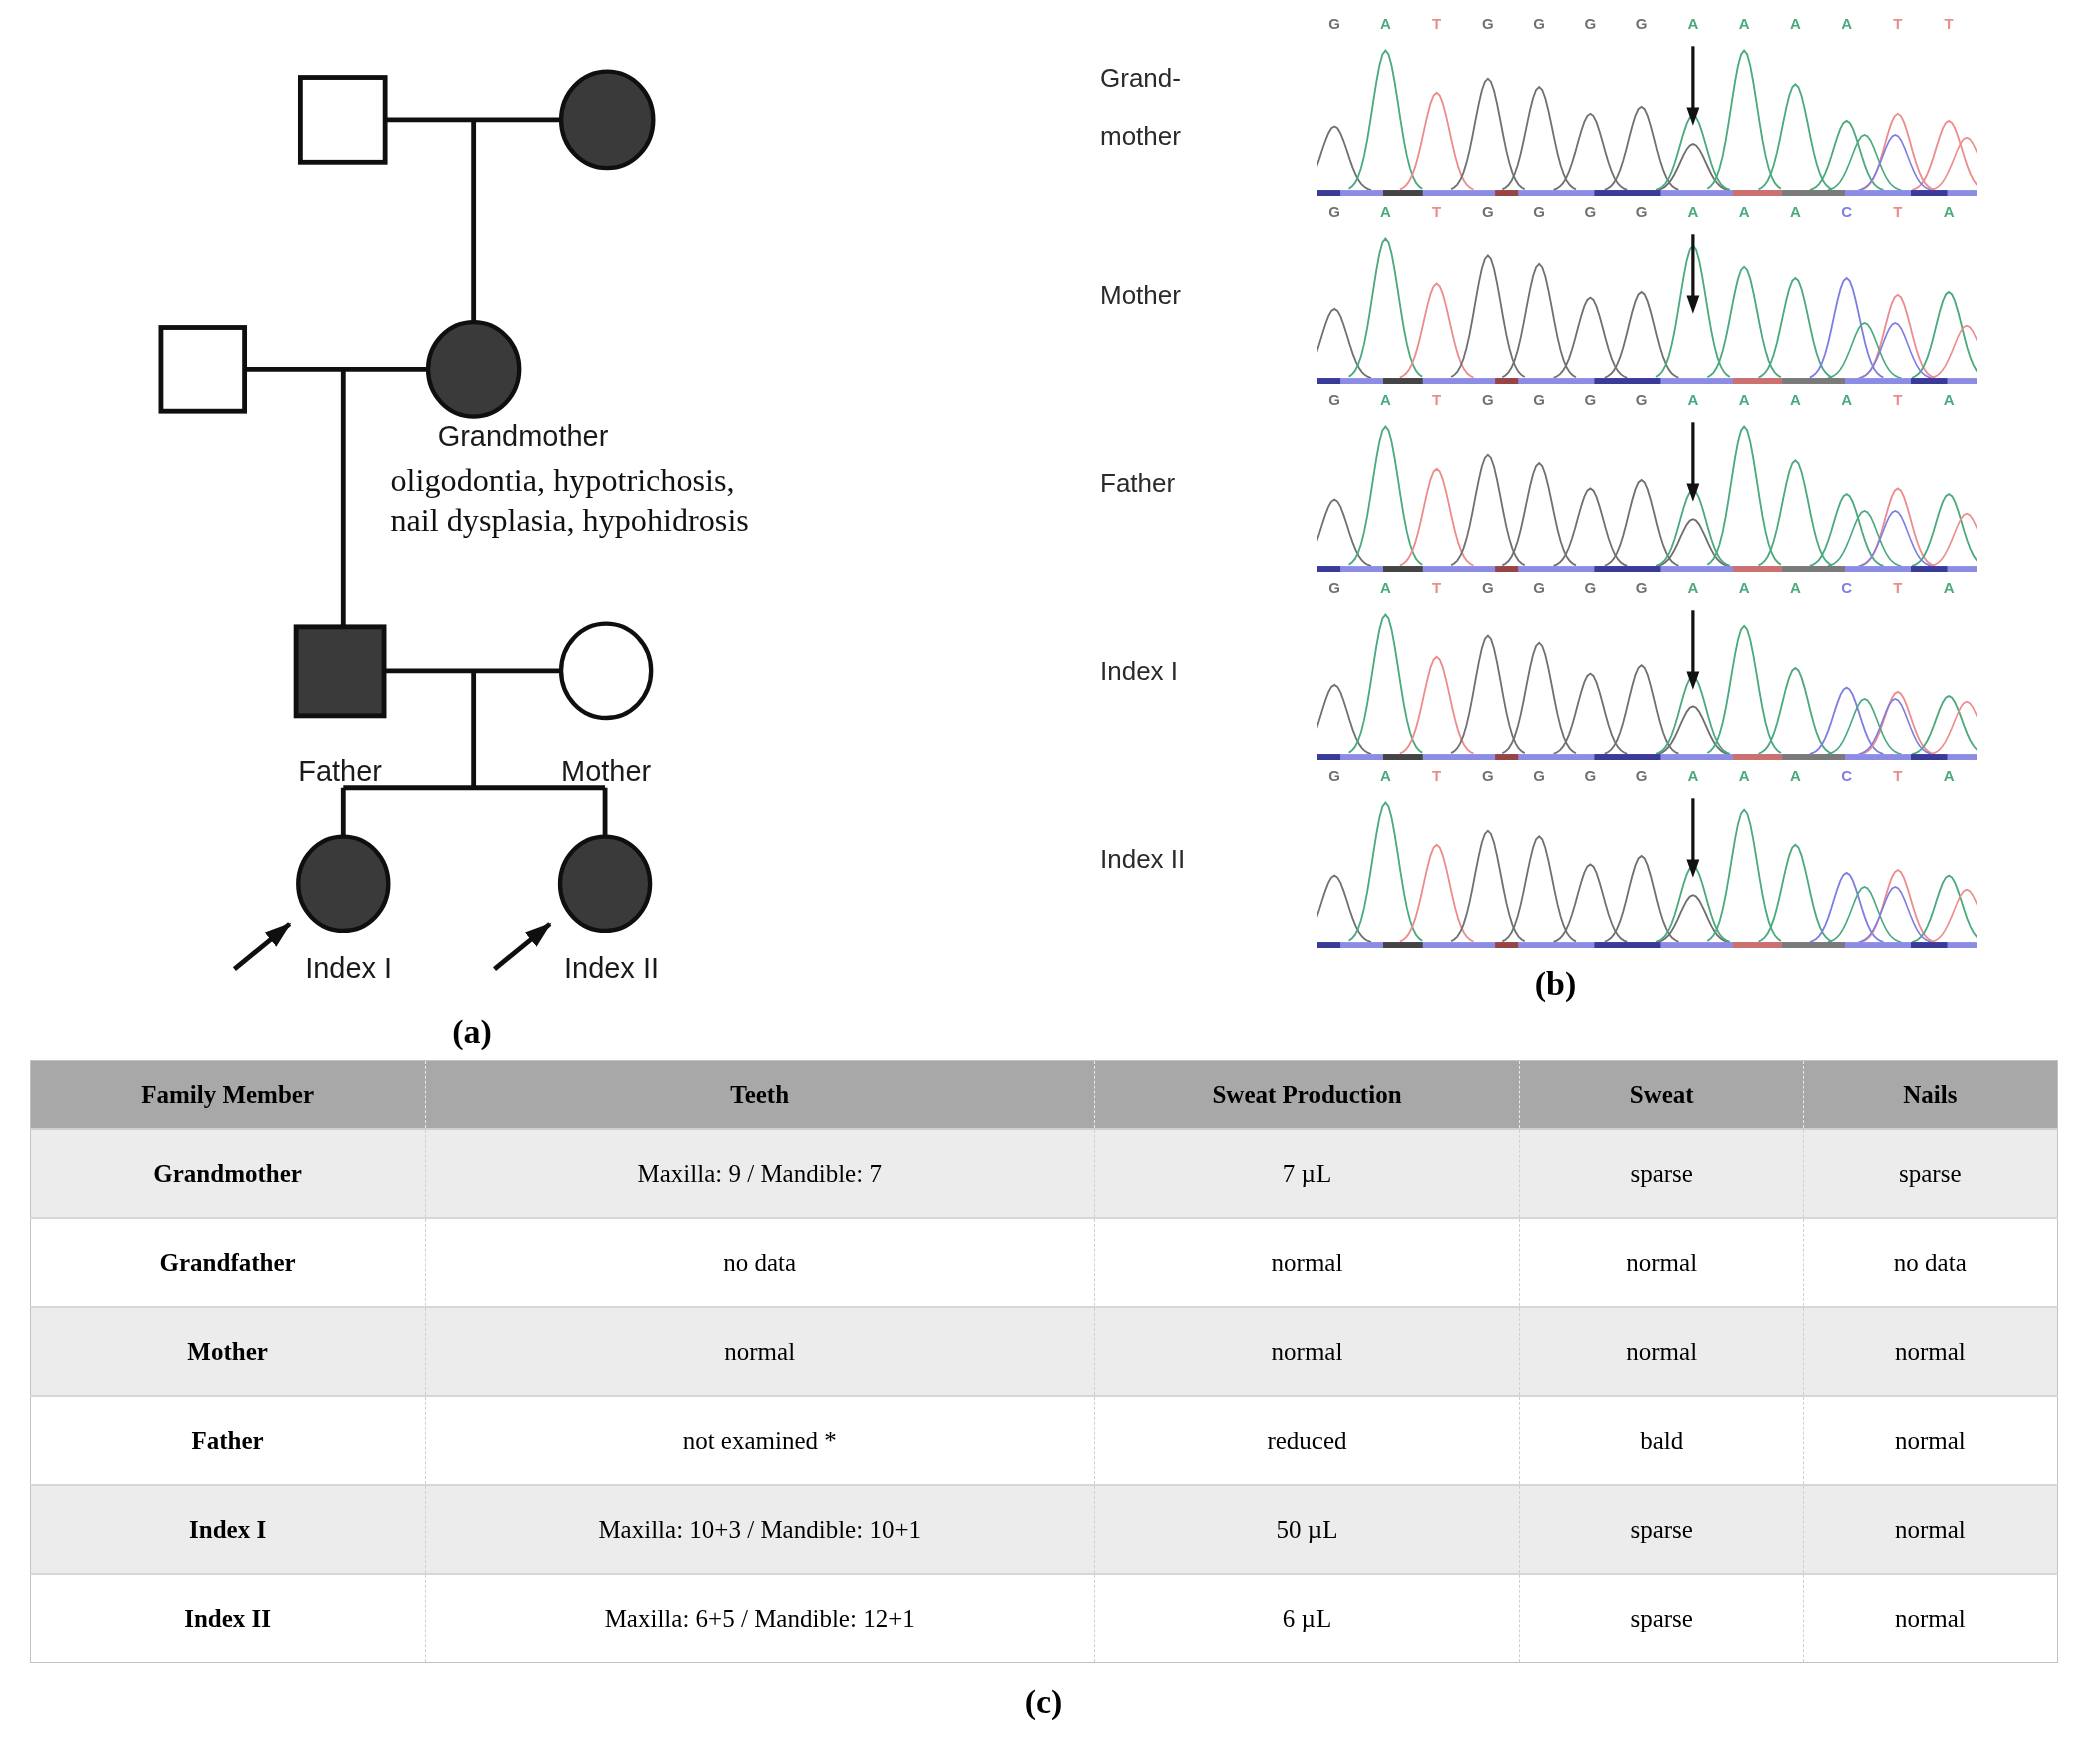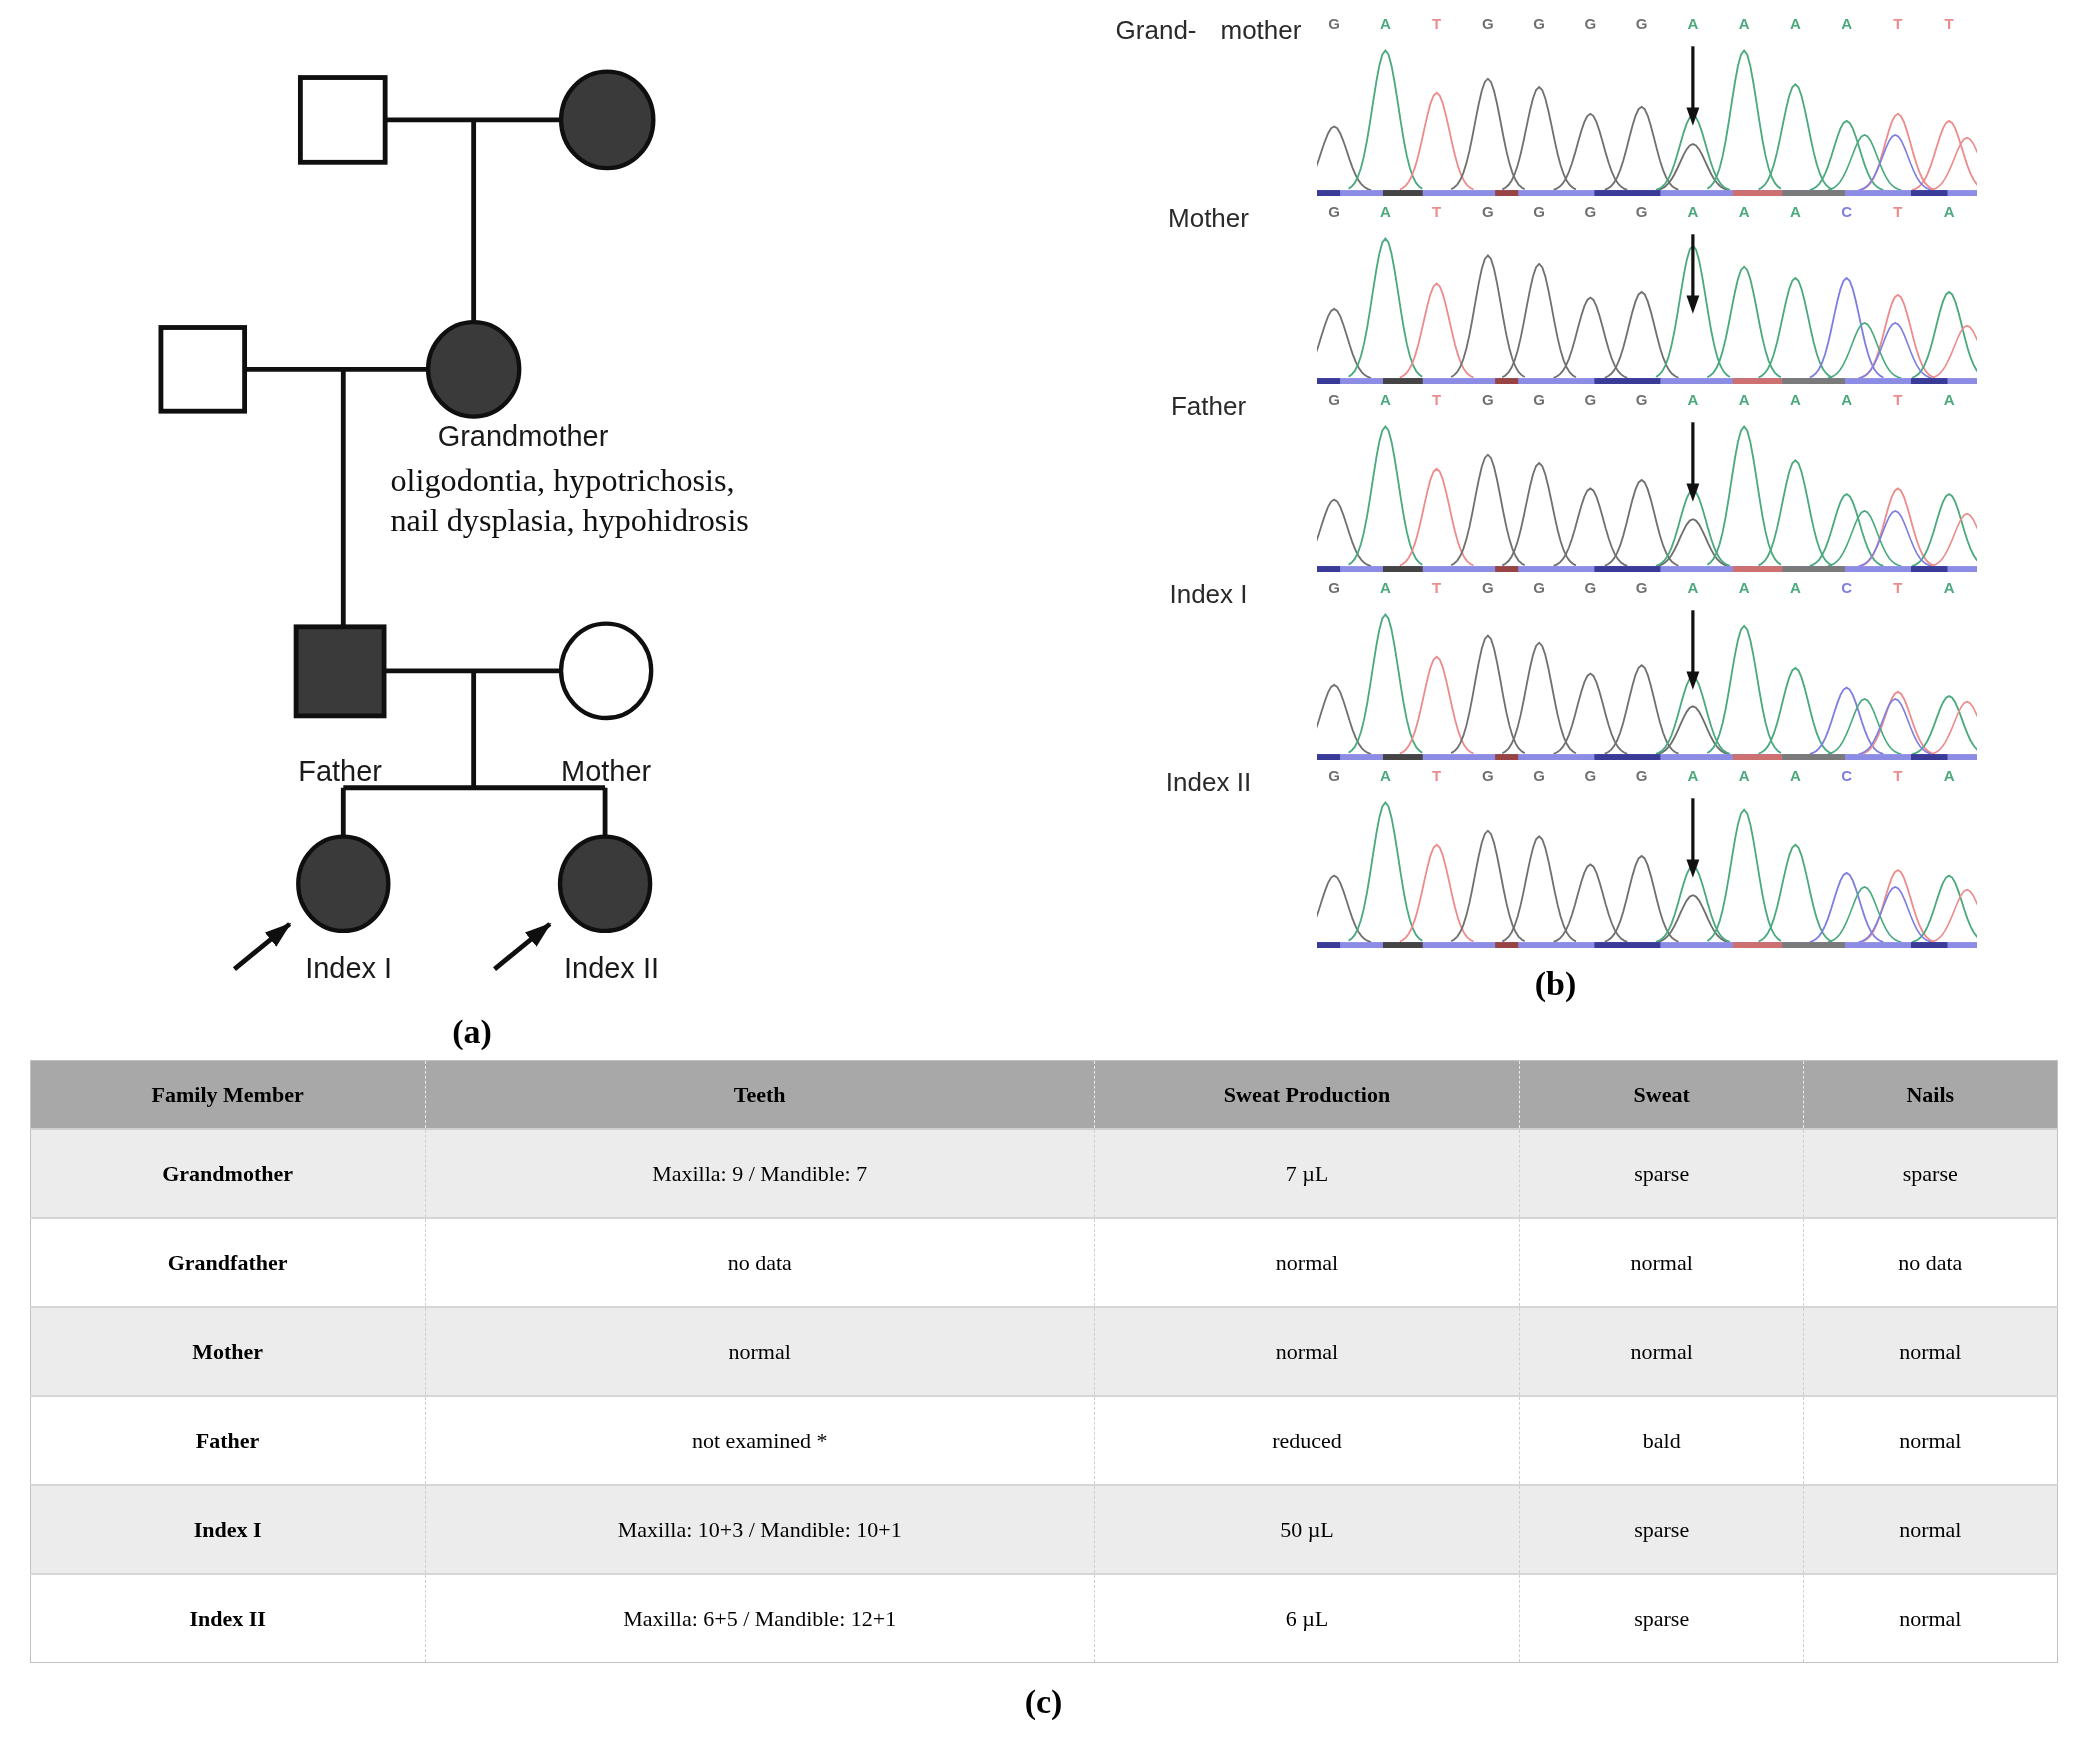--- a/index.html
+++ b/index.html
@@ -11,27 +11,27 @@
   .fig-label{font-family:"Liberation Serif",serif;font-weight:bold;font-size:34px;
              text-align:center;color:#000;}
   .col-a .fig-label{width:944px;margin-top:3.2px;}
   .col-b .fig-label{width:1019px;margin-top:10.7px;}
   .table-label{margin-top:20.4px;width:100%;}
   
   .ped-name{font-family:"Liberation Sans",sans-serif;font-size:54px;fill:#1a1a1a;}
   .ped-pheno{font-family:"Liberation Serif",serif;font-size:60px;fill:#111;}
   
   .chrom-row{display:flex;height:188px;align-items:stretch;}
-  .chrom-label{width:271px;flex:0 0 auto;display:flex;flex-direction:row;justify-content:center;
+  .chrom-label{width:271px;flex:0 0 auto;display:flex;flex-direction:column;justify-content:center;
                padding-left:54px;box-sizing:border-box;font-size:26px;color:#2a2a2a;line-height:1.3;gap:24px;}
   .chrom-letter{font-family:"Liberation Sans",sans-serif;font-weight:bold;font-size:28px;}
   
   .table-wrap{margin:14px 29.5px 0 29.5px;}
   table.pheno{border-collapse:collapse;width:100%;table-layout:fixed;
-              font-family:"Liberation Serif",serif;font-size:22px;color:#000;
+              font-family:"Liberation Serif",serif;font-size:25px;color:#000;
               border:1.6px solid #c2c2c2;}
   table.pheno th{background:#a8a8a8;font-weight:bold;height:65px;text-align:center;
                  border-bottom:2.7px solid #cfcfcf;}
   table.pheno td{height:85px;text-align:center;vertical-align:middle;}
   table.pheno tbody tr{border-top:2.1px solid #d6d6d6;}
   table.pheno tbody tr:nth-child(odd){background:#ececec;}
   table.pheno tbody tr:nth-child(even){background:#ffffff;}
   table.pheno th + th{border-left:1.1px dashed #e9e9e9;}
   table.pheno td + td{border-left:1.1px dashed #cfcfcf;}
   table.pheno td.member{font-weight:bold;}

